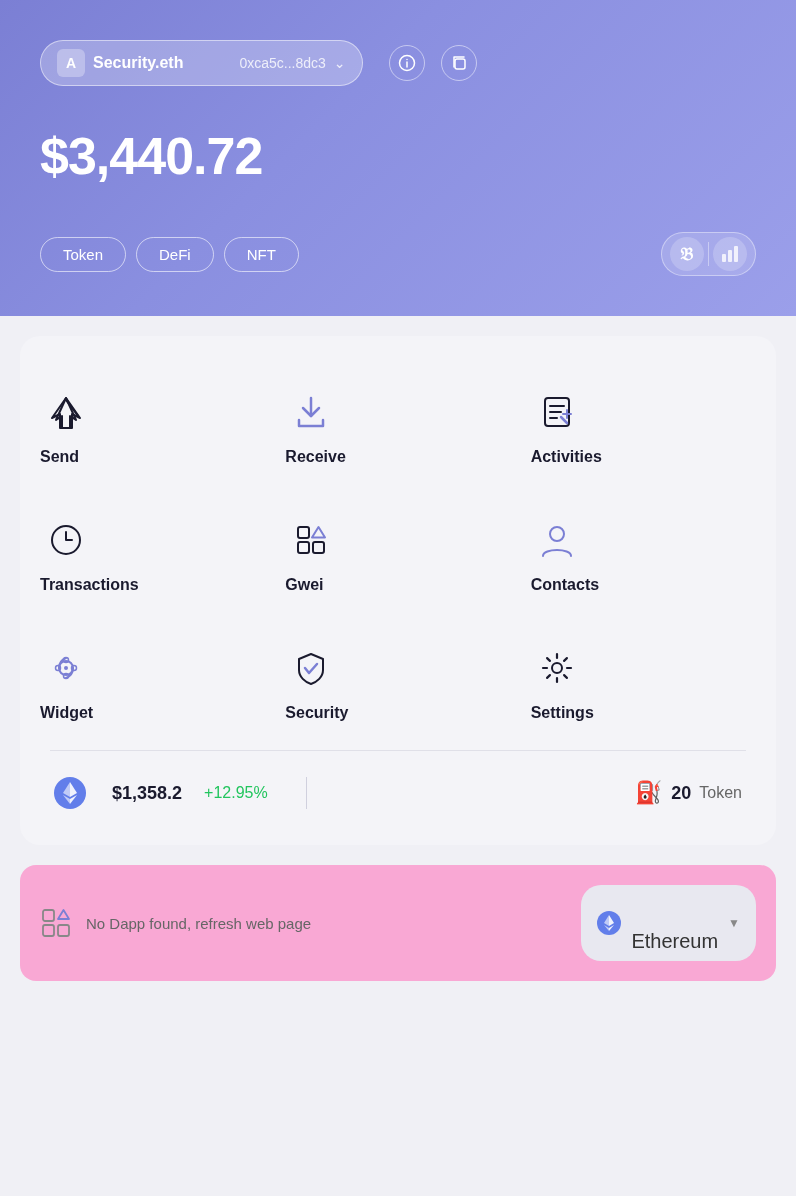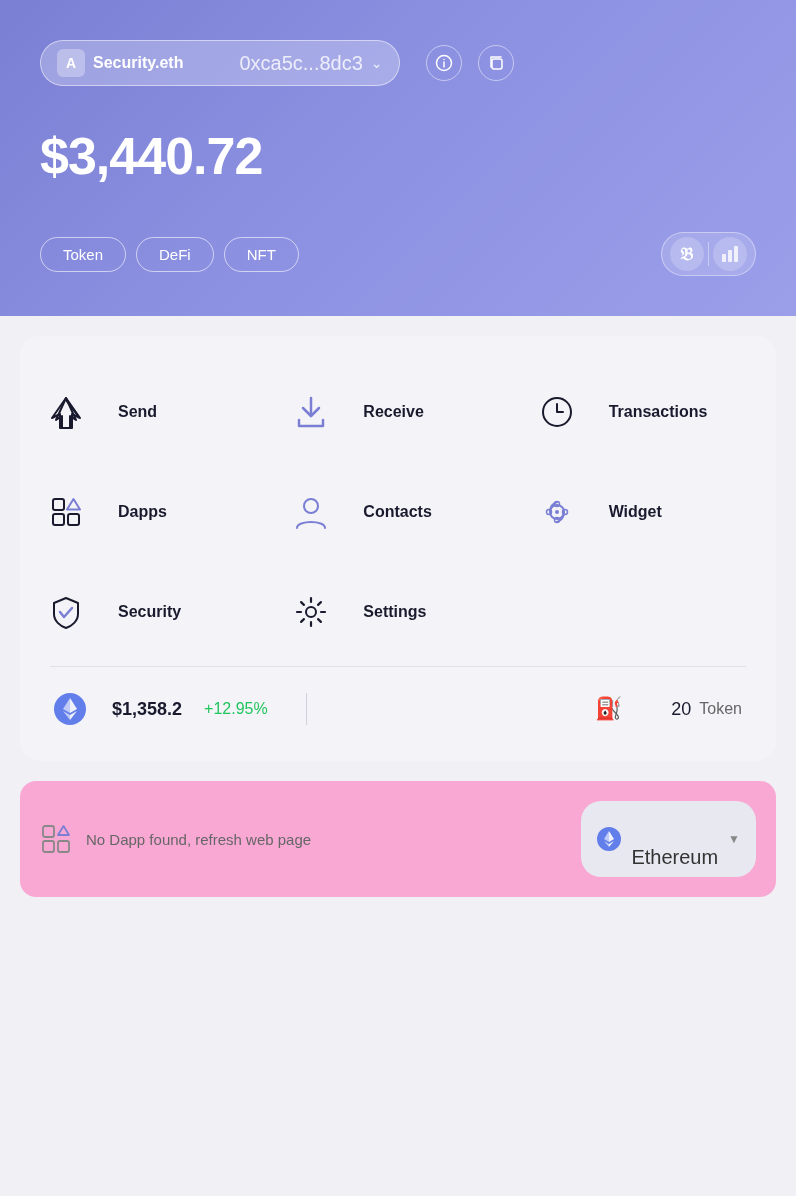--- a/index.html
+++ b/index.html
@@ -50,21 +50,21 @@
     }
 
     .address-name {
       color: white;
       font-weight: 600;
       font-size: 16px;
     }
 
     .address-short {
       color: rgba(255,255,255,0.8);
-      font-size: 20px;
+      font-size: 14px;
       padding-left: 48px;
     }
 
     .chevron-down {
       color: rgba(255,255,255,0.8);
       font-size: 14px;
     }
 
     .header-icons {
       display: flex;
@@ -156,25 +156,24 @@
 
     .action-grid {
       display: grid;
       grid-template-columns: 1fr 1fr 1fr;
       gap: 0;
       margin-bottom: 0;
     }
 
     .action-item {
       display: flex;
-      flex-direction: row;
-      align-items: center;
+      flex-direction: column;
       padding: 20px 10px 28px 10px;
       cursor: pointer;
-      gap: 26px;
+      gap: 10px;
     }
 
     .action-icon {
       width: 52px;
       height: 52px;
       display: flex;
       align-items: center;
       justify-content: center;
     }
 
@@ -231,23 +230,22 @@
 
     .gas-section {
       display: flex;
       align-items: center;
       gap: 8px;
       margin-left: auto;
     }
 
     .gas-value {
       font-size: 18px;
-      font-weight: 400;
+      font-weight: 700;
       color: #1a1a2e;
-      margin-left: 40px;
     }
 
     .gas-unit {
       font-size: 16px;
       font-weight: 400;
       color: #666;
     }
 
     
     .dapp-bar {
@@ -386,41 +384,55 @@
       <div class="action-icon">
         <svg width="44" height="44" viewBox="0 0 44 44" fill="none" xmlns="http://www.w3.org/2000/svg">
           <polyline points="14,18 22,26 30,18" stroke="#7b7fd4" stroke-width="2.5" stroke-linecap="round" stroke-linejoin="round"></polyline>
           <line x1="22" y1="8" x2="22" y2="26" stroke="#7b7fd4" stroke-width="2.5" stroke-linecap="round"></line>
           <path d="M10 30 L10 36 L34 36 L34 30" stroke="#7b7fd4" stroke-width="2.5" stroke-linecap="round" stroke-linejoin="round"></path>
         </svg>
       </div>
       <span class="action-label">Receive</span>
     </div>
 
+    <div class="action-item">
+      <div class="action-icon">
+        <svg width="44" height="44" viewBox="0 0 44 44" fill="none" xmlns="http://www.w3.org/2000/svg">
+          <rect x="10" y="8" width="24" height="28" rx="3" stroke="#1a1a2e" stroke-width="2"></rect>
+          <line x1="15" y1="16" x2="29" y2="16" stroke="#1a1a2e" stroke-width="2" stroke-linecap="round"></line>
+          <line x1="15" y1="22" x2="26" y2="22" stroke="#1a1a2e" stroke-width="2" stroke-linecap="round"></line>
+          <line x1="15" y1="28" x2="22" y2="28" stroke="#1a1a2e" stroke-width="2" stroke-linecap="round"></line>
+          <path d="M26 27 L32 33" stroke="#7b7fd4" stroke-width="2.5" stroke-linecap="round"></path>
+          <line x1="28" y1="24" x2="36" y2="24" stroke="#7b7fd4" stroke-width="2" stroke-linecap="round"></line>
+          <line x1="32" y1="20" x2="32" y2="28" stroke="#7b7fd4" stroke-width="2" stroke-linecap="round"></line>
+        </svg>
+      </div>
+      <span class="action-label">Activities</span>
+    </div>
 
     <div class="action-item">
       <div class="action-icon">
         <svg width="44" height="44" viewBox="0 0 44 44" fill="none" xmlns="http://www.w3.org/2000/svg">
           <circle cx="22" cy="22" r="14" stroke="#1a1a2e" stroke-width="2"></circle>
           <polyline points="22,14 22,22 28,22" stroke="#1a1a2e" stroke-width="2" stroke-linecap="round" stroke-linejoin="round"></polyline>
         </svg>
       </div>
       <span class="action-label">Transactions</span>
     </div>
 
     <div class="action-item">
       <div class="action-icon">
         <svg width="44" height="44" viewBox="0 0 44 44" fill="none" xmlns="http://www.w3.org/2000/svg">
           <rect x="9" y="9" width="11" height="11" rx="2" stroke="#1a1a2e" stroke-width="2"></rect>
           <rect x="9" y="24" width="11" height="11" rx="2" stroke="#1a1a2e" stroke-width="2"></rect>
           <rect x="24" y="24" width="11" height="11" rx="2" stroke="#1a1a2e" stroke-width="2"></rect>
           <polygon points="29.5,9 36,19.5 23,19.5" fill="none" stroke="#7b7fd4" stroke-width="2" stroke-linejoin="round"></polygon>
         </svg>
       </div>
-      <span class="action-label">Dapps</span>
+      <span class="action-label">Gwei</span>
     </div>
 
     <div class="action-item">
       <div class="action-icon">
         <svg width="44" height="44" viewBox="0 0 44 44" fill="none" xmlns="http://www.w3.org/2000/svg">
           <circle cx="22" cy="16" r="7" stroke="#7b7fd4" stroke-width="2"></circle>
           <path d="M8 38 C8 30 36 30 36 38" stroke="#7b7fd4" stroke-width="2" stroke-linecap="round"></path>
         </svg>
       </div>
       <span class="action-label">Contacts</span>

